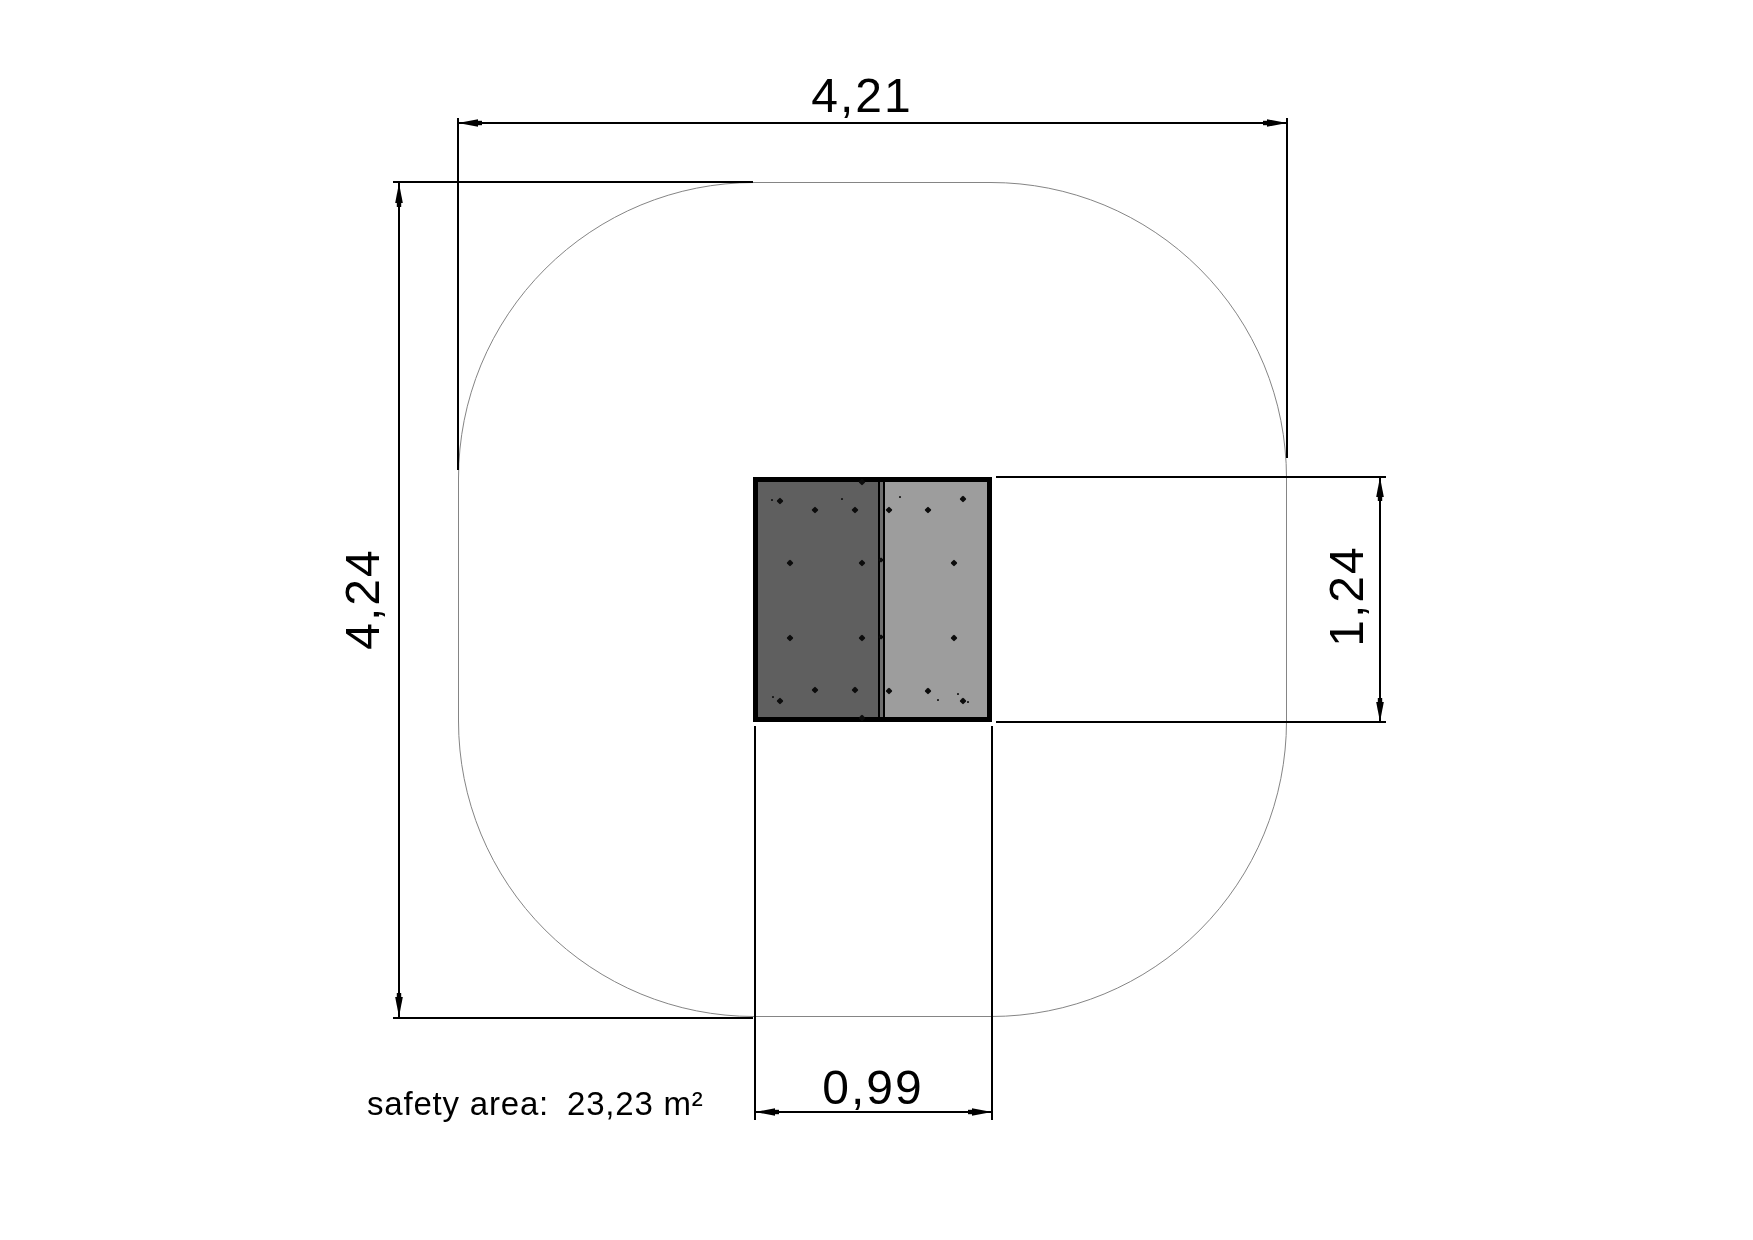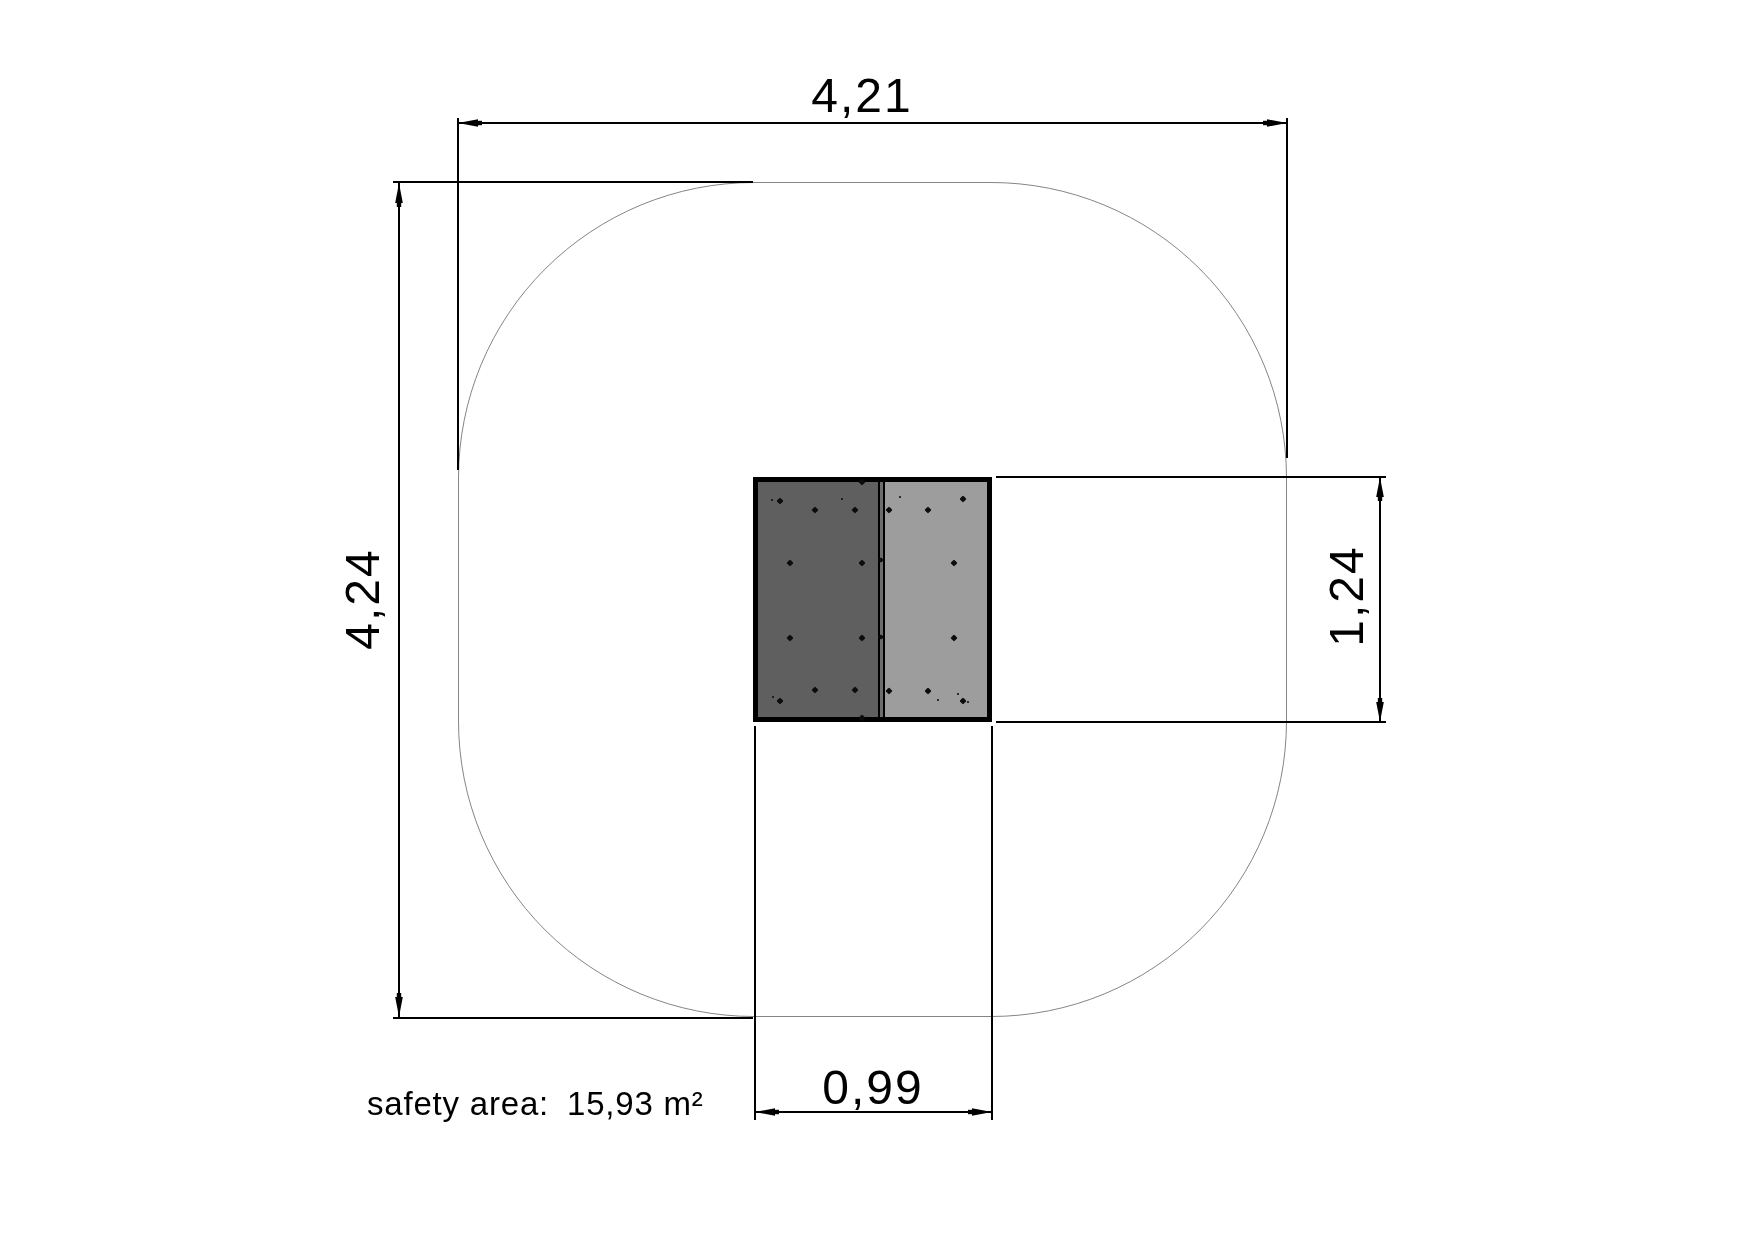--- a/index.html
+++ b/index.html
@@ -150,16 +150,16 @@
   <div class="arrow" style="left:992px;top:1112px;">
       <svg viewBox="0 0 24 10">
         <polygon points="24,5 4,1.2 4,8.8"></polygon>
         <rect x="0" y="2.8" width="6" height="4.4"></rect>
       </svg>
     </div>
   <div class="dim-label h" style="left:873px;top:1064px;">0,99</div>
 
   <div class="caption">
     <span>safety area:</span>
-    <span>15,93 m²</span>
+    <span>23,23 m²</span>
   </div>
 
 </div>
 
 </body></html>

